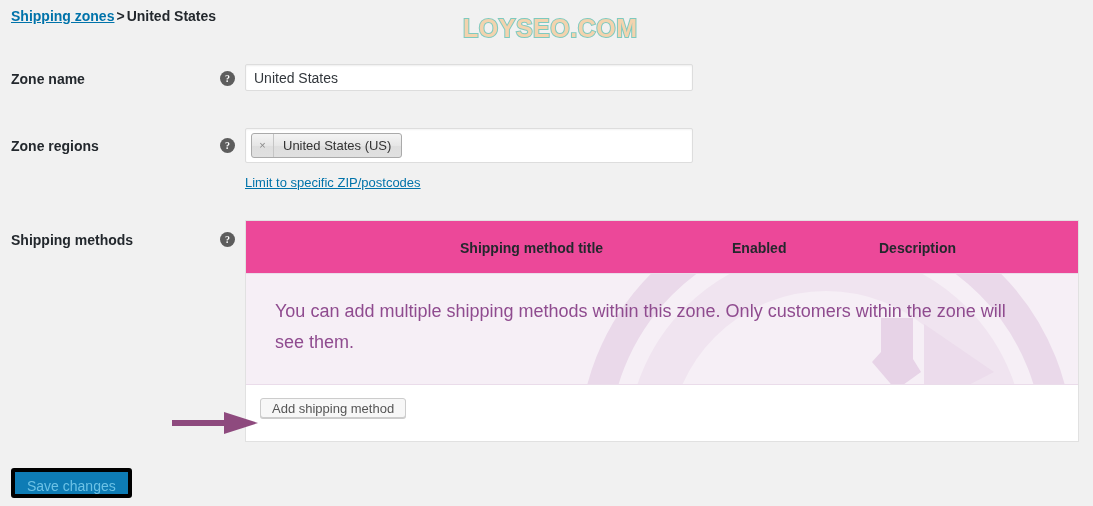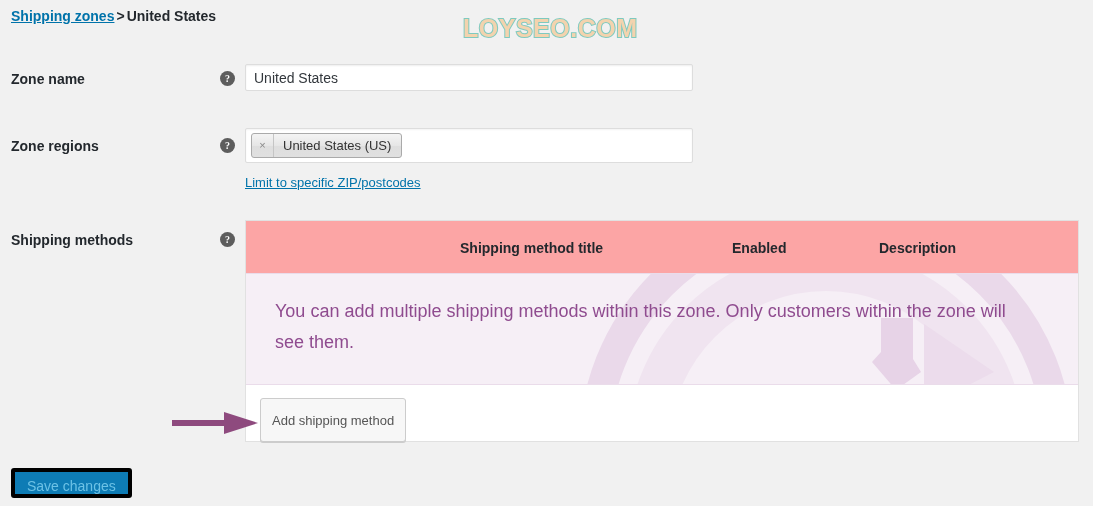--- a/index.html
+++ b/index.html
@@ -163,21 +163,21 @@
     left: 245px;
     top: 220px;
     width: 834px;
     box-sizing: border-box;
     border: 1px solid #e1e1e1;
     background: #fff;
   }
   .methods-head {
     height: 52px;
     position: relative;
-    background: #fca5a5;
+    background: #ec4899;
   }
   .methods-head .col {
     position: absolute;
     top: 19px;
     font-size: 14px;
     font-weight: bold;
     color: #23282d;
     white-space: nowrap;
   }
   .col-title  { left: 214px; }
@@ -214,21 +214,21 @@
 
   .methods-foot {
     height: 56px;
     position: relative;
     background: #fff;
   }
   .add-method-btn {
     position: absolute;
     left: 14px;
     top: 13px;
-    height: 44px;
+    height: 20px;
     box-sizing: border-box;
     padding: 0 11px;
     background: #f7f7f7;
     border: 1px solid #ccc;
     border-radius: 3px;
     box-shadow: 0 1px 0 #ccc;
     font-family: "Liberation Sans", sans-serif;
     font-size: 13px;
     color: #555;
     cursor: pointer;

